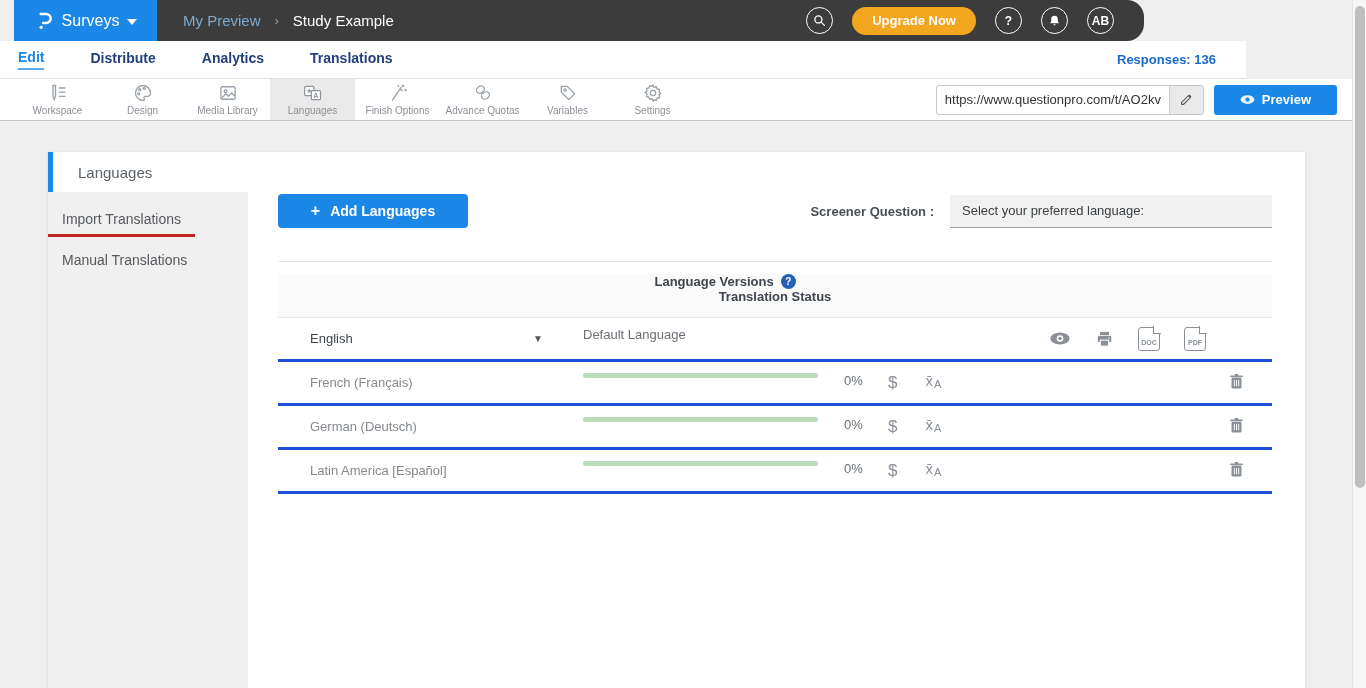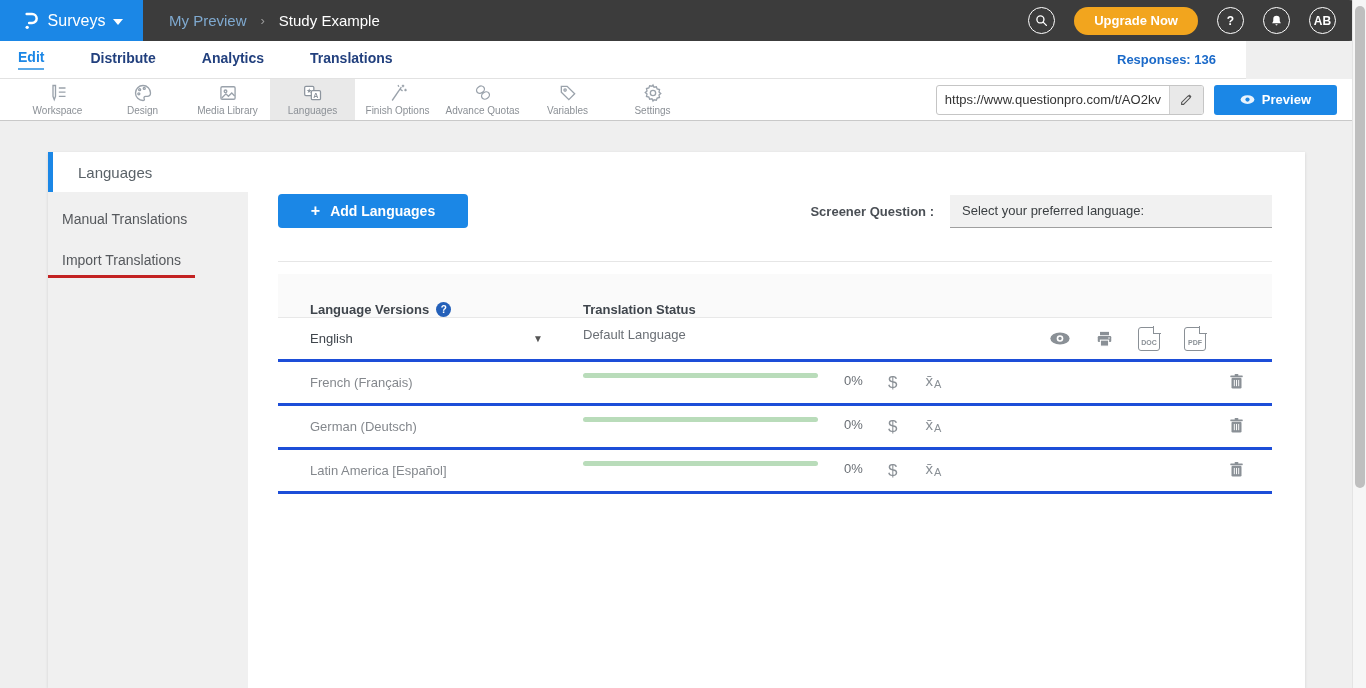--- a/index.html
+++ b/index.html
@@ -1,20 +1,20 @@
 <!DOCTYPE html>
 <html><head>
 <meta charset="utf-8">
 <style>
   * { margin:0; padding:0; box-sizing:border-box; }
   html,body { width:1366px; height:688px; overflow:hidden; }
   body { font-family:"Liberation Sans", sans-serif; background:#efefef; position:relative; }
 
   
-  .topbar { position:absolute; left:0; top:0; width:1366px; height:41px; background:#3c3c3c; display:flex; align-items:center;border-radius:17px; }
+  .topbar { position:absolute; left:14px; top:0; width:1130px; height:41px; background:#3c3c3c; display:flex; align-items:center;border-radius:17px; }
   .logo-box { width:143px; height:41px; background:#1b87e6; display:flex; align-items:center; justify-content:center; gap:8px; cursor:pointer; }
   .logo-box .product { color:#fff; font-size:16px; }
   .logo-caret { width:0; height:0; border-left:5px solid transparent; border-right:5px solid transparent; border-top:6px solid #fff; margin-top:2px; }
   .crumbs { display:flex; align-items:center; gap:14px; margin-left:26px; font-size:15px; }
   .crumb-parent { color:#7fa9cf; cursor:pointer; }
   .crumb-sep { color:#9a9a9a; font-size:13px; }
   .crumb-current { color:#fff; }
   .topbar-right { margin-left:auto; display:flex; align-items:center; gap:19px; padding-right:30px; }
   .circle-btn { width:27px; height:27px; border:1.5px solid #fff; border-radius:50%; display:flex; align-items:center; justify-content:center; color:#fff; font-size:12px; font-weight:bold; cursor:pointer; background:transparent; }
   .upgrade-btn { height:28px; padding:0 20px; background:#f2a51e; border:none; border-radius:14px; color:#fff; font-size:13px; font-weight:bold; cursor:pointer; }
@@ -53,21 +53,21 @@
   .actions-row { margin-top:42px; display:flex; align-items:center; }
   .add-btn { width:190px; height:34px; background:#1b87e6; border:none; border-radius:4px; color:#fff; font-size:14px; font-weight:bold; display:flex; align-items:center; justify-content:center; gap:10px; cursor:pointer; }
   .add-plus { font-size:16px; font-weight:bold; }
   .screener { margin-left:auto; display:flex; align-items:center; gap:16px; }
   .screener-label { font-size:13px; font-weight:bold; color:#4a4f55; }
   .screener-select { width:322px; height:33px; background:#f1f1f1; border:none; border-bottom:1px solid #9f9f9f; font-size:13px; color:#3c4043; padding:0 12px; display:flex; align-items:center; cursor:pointer; }
   .divider { height:1px; background:#e6e6e6; margin-top:33px; }
 
   
   .ltable { margin-top:12px; }
-  .thead { height:44px; background:#fafafa; border-bottom:1px solid #e8e8e8; display:flex; align-items:flex-end; }
+  .thead { height:44px; background:#fafafa; border-bottom:1px solid #e8e8e8; display:flex; align-items:center;flex-direction:column; }
   .th-lang { width:305px; padding-left:32px; font-size:13px; font-weight:bold; color:#3f454c; display:flex; align-items:center; gap:7px; }
   .help-dot { width:15px; height:15px; border-radius:50%; background:#2460b9; color:#fff; font-size:10px; font-weight:bold; display:flex; align-items:center; justify-content:center; cursor:pointer; }
   .th-status { font-size:13px; font-weight:bold; color:#3f454c; }
   .trow { height:44px; border-bottom:3px solid #1d4ed8; display:flex; align-items:center; }
   .cell-lang { width:305px; padding-left:32px; font-size:13px; color:#84888d; display:flex; align-items:center; }
   .trow.default .cell-lang { color:#3f454c; }
   .lang-caret { margin-left:auto; margin-right:40px; color:#555; font-size:10px; cursor:pointer; }
   .cell-status { font-size:13px; color:#6a6f75; display:flex; align-items:flex-start; flex:1; }
   .progress-track { width:235px; height:5px; border-radius:3px; background:#b9dcba; position:relative; }
   .progress-fill { position:absolute; left:0; top:0; height:5px; border-radius:3px; background:#b9dcba; }
@@ -228,22 +228,22 @@
 </div>
 
 <div class="page">
   <div class="card">
     <div class="card-left">
       <div class="card-title-row">
         <span class="title-accent"></span>
         <span class="card-title">Languages</span>
       </div>
       <div class="side">
+        <span class="side-item-wrap"><span class="side-item red-underline">Import Translations</span></span>
         <span class="side-item-wrap"><span class="side-item">Manual Translations</span></span>
-        <span class="side-item-wrap"><span class="side-item red-underline">Import Translations</span></span>
       </div>
     </div>
 
     <div class="card-main">
       <div class="actions-row">
         <button class="add-btn">
           <span class="add-plus">+</span>
           <span>Add Languages</span>
         </button>
         <div class="screener">

